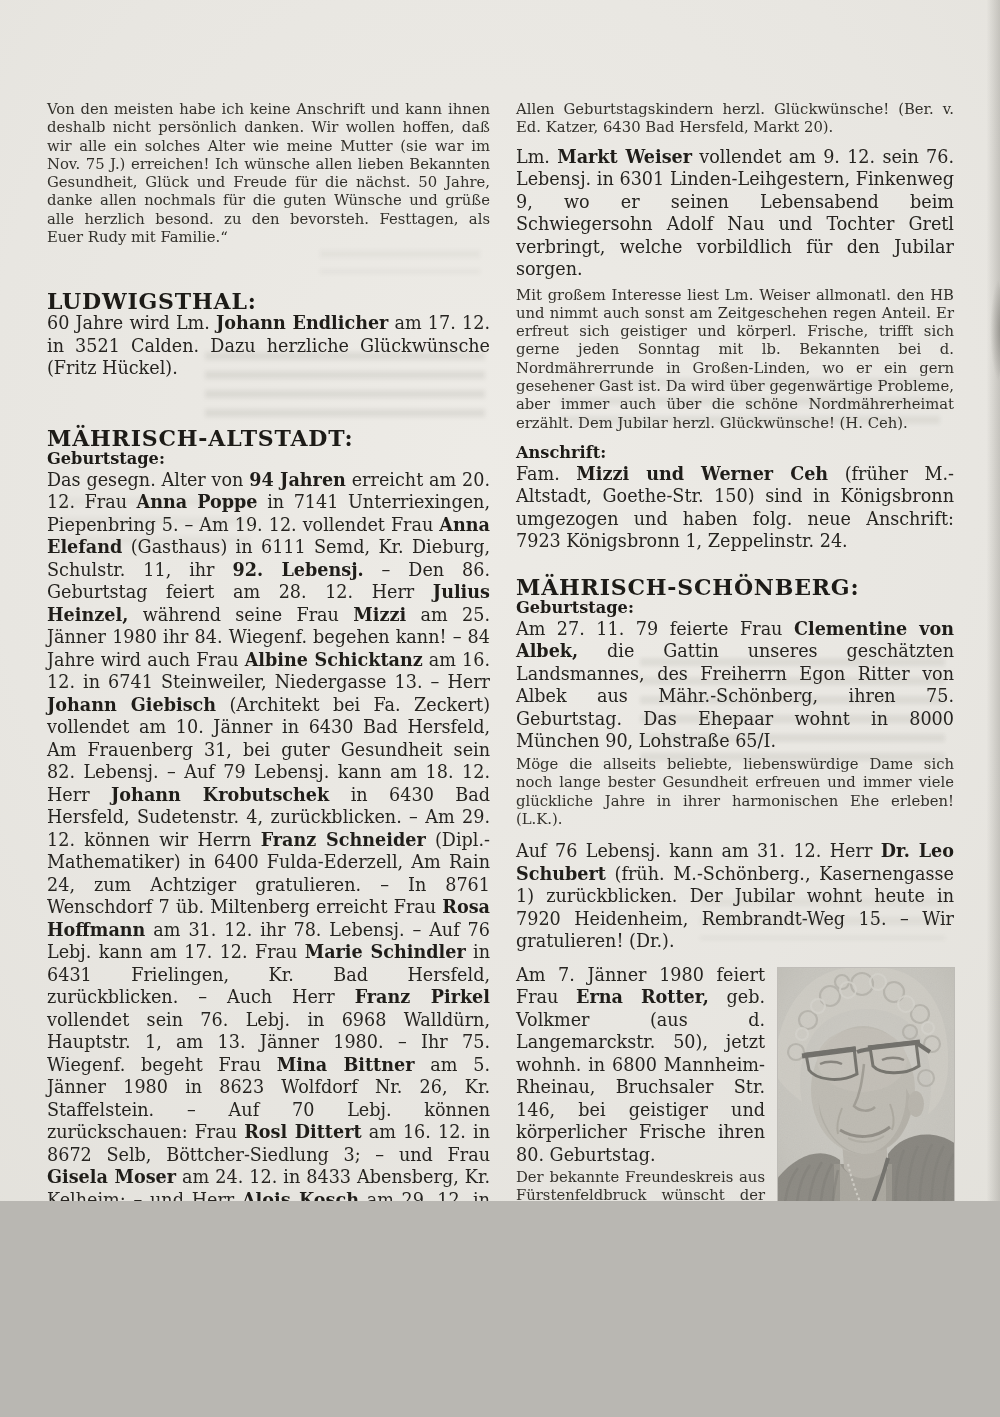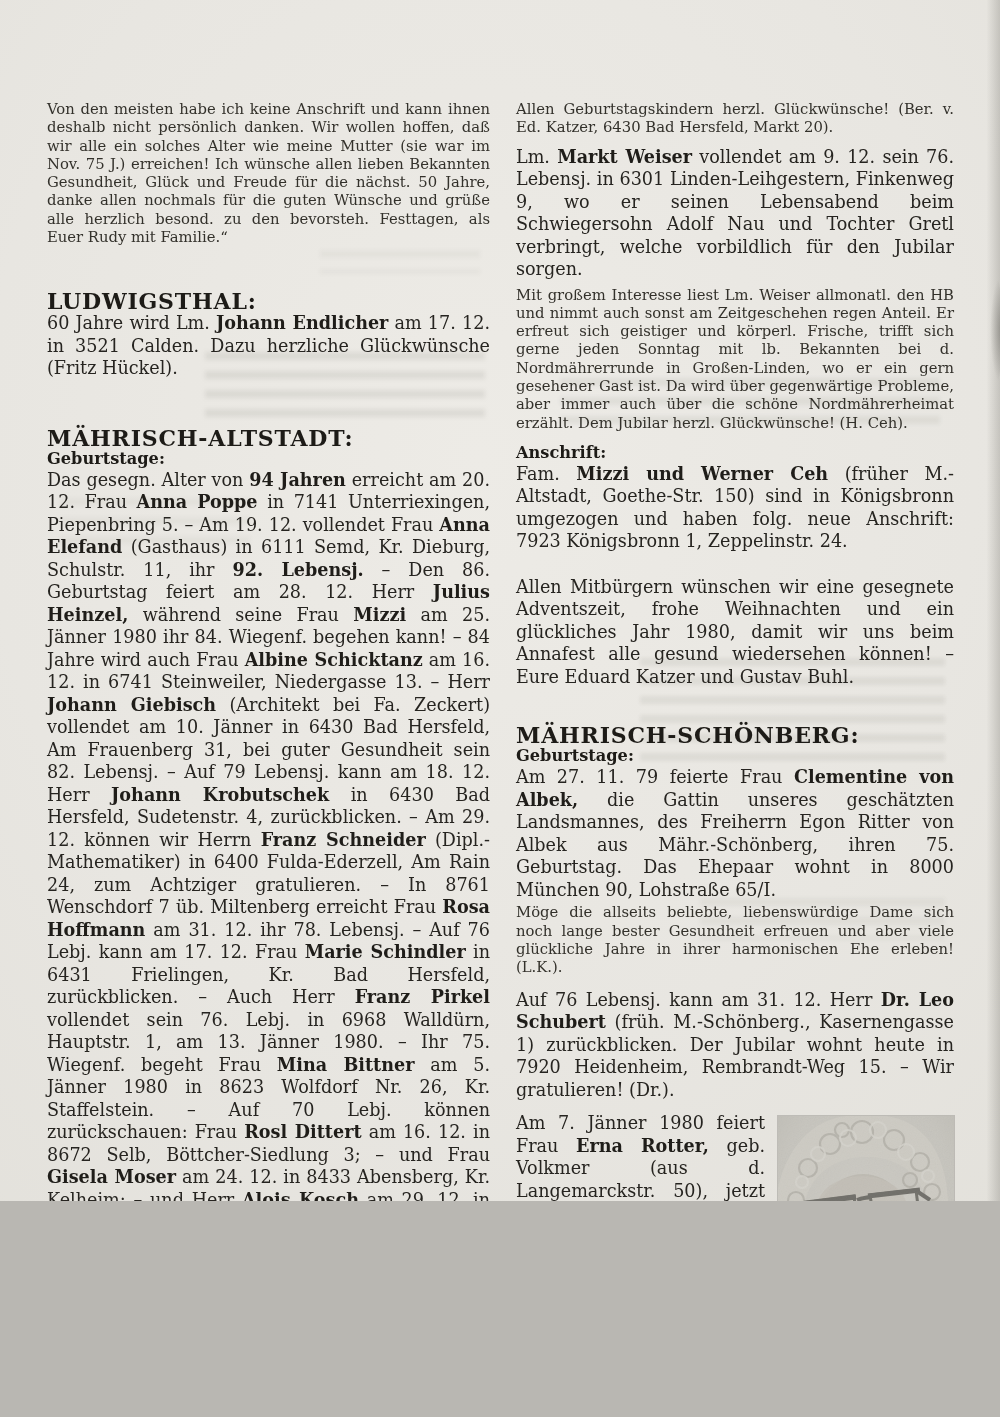--- a/index.html
+++ b/index.html
@@ -115,26 +115,25 @@
 
   <div class="col col-right">
     <p class="txt-sm justify m-rnote1">Allen Geburtstagskindern herzl. Glückwünsche! (Ber. v. Ed. Katzer, 6430 Bad Hersfeld, Markt 20).</p>
 
     <p class="txt-lg justify m-weiser">Lm. <b>Markt Weiser</b> vollendet am 9. 12. sein 76. Lebensj. in 6301 Linden-Leihgestern, Finkenweg 9, wo er seinen Lebensabend beim Schwiegersohn Adolf Nau und Tochter Gretl verbringt, welche vorbildlich für den Jubilar sorgen.</p>
     <p class="txt-sm justify m-weiser-note">Mit großem Interesse liest Lm. Weiser allmonatl. den HB und nimmt auch sonst am Zeitgeschehen regen Anteil. Er erfreut sich geistiger und körperl. Frische, trifft sich gerne jeden Sonntag mit lb. Bekannten bei d. Nordmährerrunde in Großen-Linden, wo er ein gern gesehener Gast ist. Da wird über gegenwärtige Probleme, aber immer auch über die schöne Nordmährerheimat erzählt. Dem Jubilar herzl. Glückwünsche! (H. Ceh).</p>
 
     <h3 class="sub m-sonstiges">Anschrift:</h3>
     <p class="txt-lg justify m-ceh">Fam. <b>Mizzi und Werner Ceh</b> (früher M.-Altstadt, Goethe-Str. 150) sind in Königsbronn umgezogen und haben folg. neue Anschrift: 7923 Königsbronn 1, Zeppelinstr. 24.</p>
 
-    <p class="txt-lg justify m-advent">Allen Mitbürgern wünschen wir eine gesegnete Adventszeit, frohe Weihnachten und ein glückliches Jahr 1980, damit wir uns beim Annafest alle gesund wiedersehen können! – Eure Eduard Katzer und Gustav Buhl.</p>
 
     <h2 class="sec m-h-schoenberg">MÄHRISCH-SCHÖNBERG:</h2>
     <h3 class="sub m-sub2">Geburtstage:</h3>
     <p class="txt-lg justify m-albek">Am 27. 11. 79 feierte Frau <b>Clementine von Albek,</b> die Gattin unseres geschätzten Landsmannes, des Freiherrn Egon Ritter von Albek aus Mähr.-Schönberg, ihren 75. Geburtstag. Das Ehepaar wohnt in 8000 München 90, Lohstraße 65/I.</p>
-    <p class="txt-sm justify m-albek-note">Möge die allseits beliebte, liebenswürdige Dame sich noch lange bester Gesundheit erfreuen und aber viele glückliche Jahre in ihrer harmonischen Ehe erleben! (L.K.).</p>
+    <p class="txt-sm justify m-albek-note">Möge die allseits beliebte, liebenswürdige Dame sich noch lange bester Gesundheit erfreuen und immer viele glückliche Jahre in ihrer harmonischen Ehe erleben! (L.K.).</p>
 
     <p class="txt-lg justify m-schubert">Auf 76 Lebensj. kann am 31. 12. Herr <b>Dr. Leo Schubert</b> (früh. M.-Schönberg., Kasernengasse 1) zurückblicken. Der Jubilar wohnt heute in 7920 Heidenheim, Rembrandt-Weg 15. – Wir gratulieren! (Dr.).</p>
 
     <div>
       <div class="photo">
         <svg viewBox="0 0 176 252" xmlns="http://www.w3.org/2000/svg" aria-hidden="true">
           <defs>
             <filter id="grain" x="0" y="0" width="100%" height="100%">
               <feTurbulence type="fractalNoise" baseFrequency="0.85" numOctaves="2" stitchTiles="stitch"></feTurbulence>
               <feColorMatrix type="saturate" values="0"></feColorMatrix>

